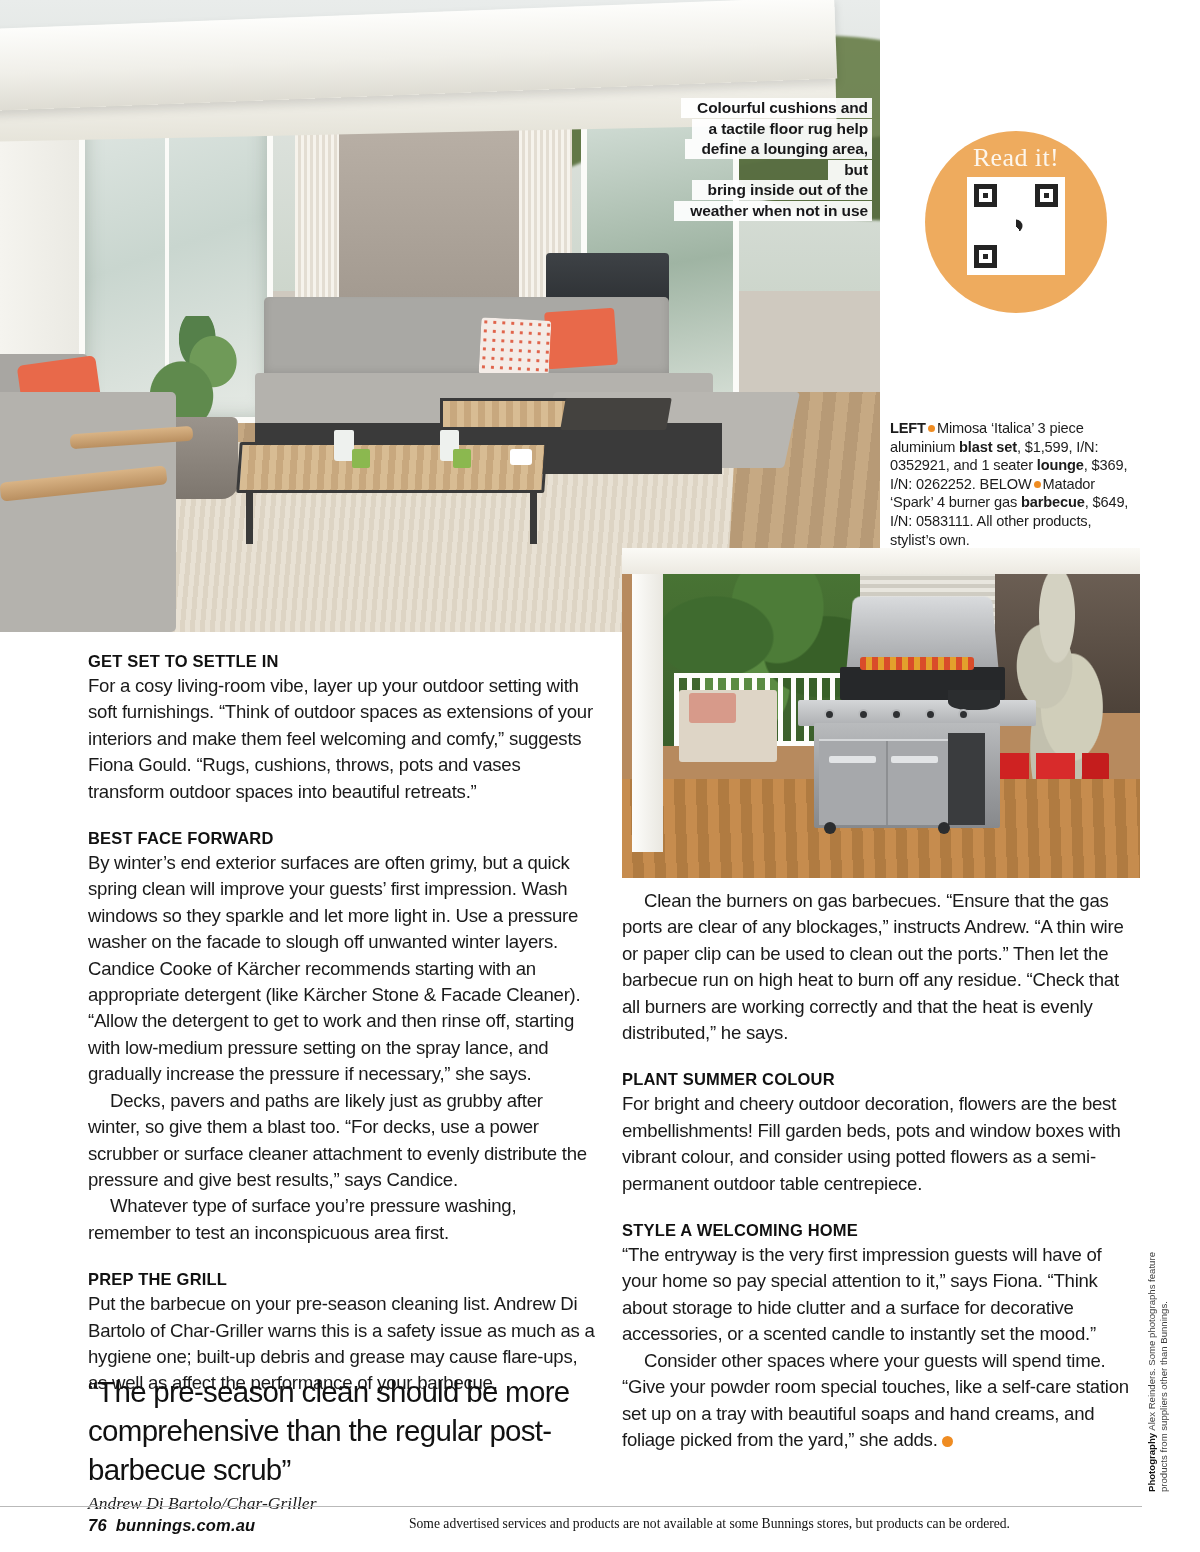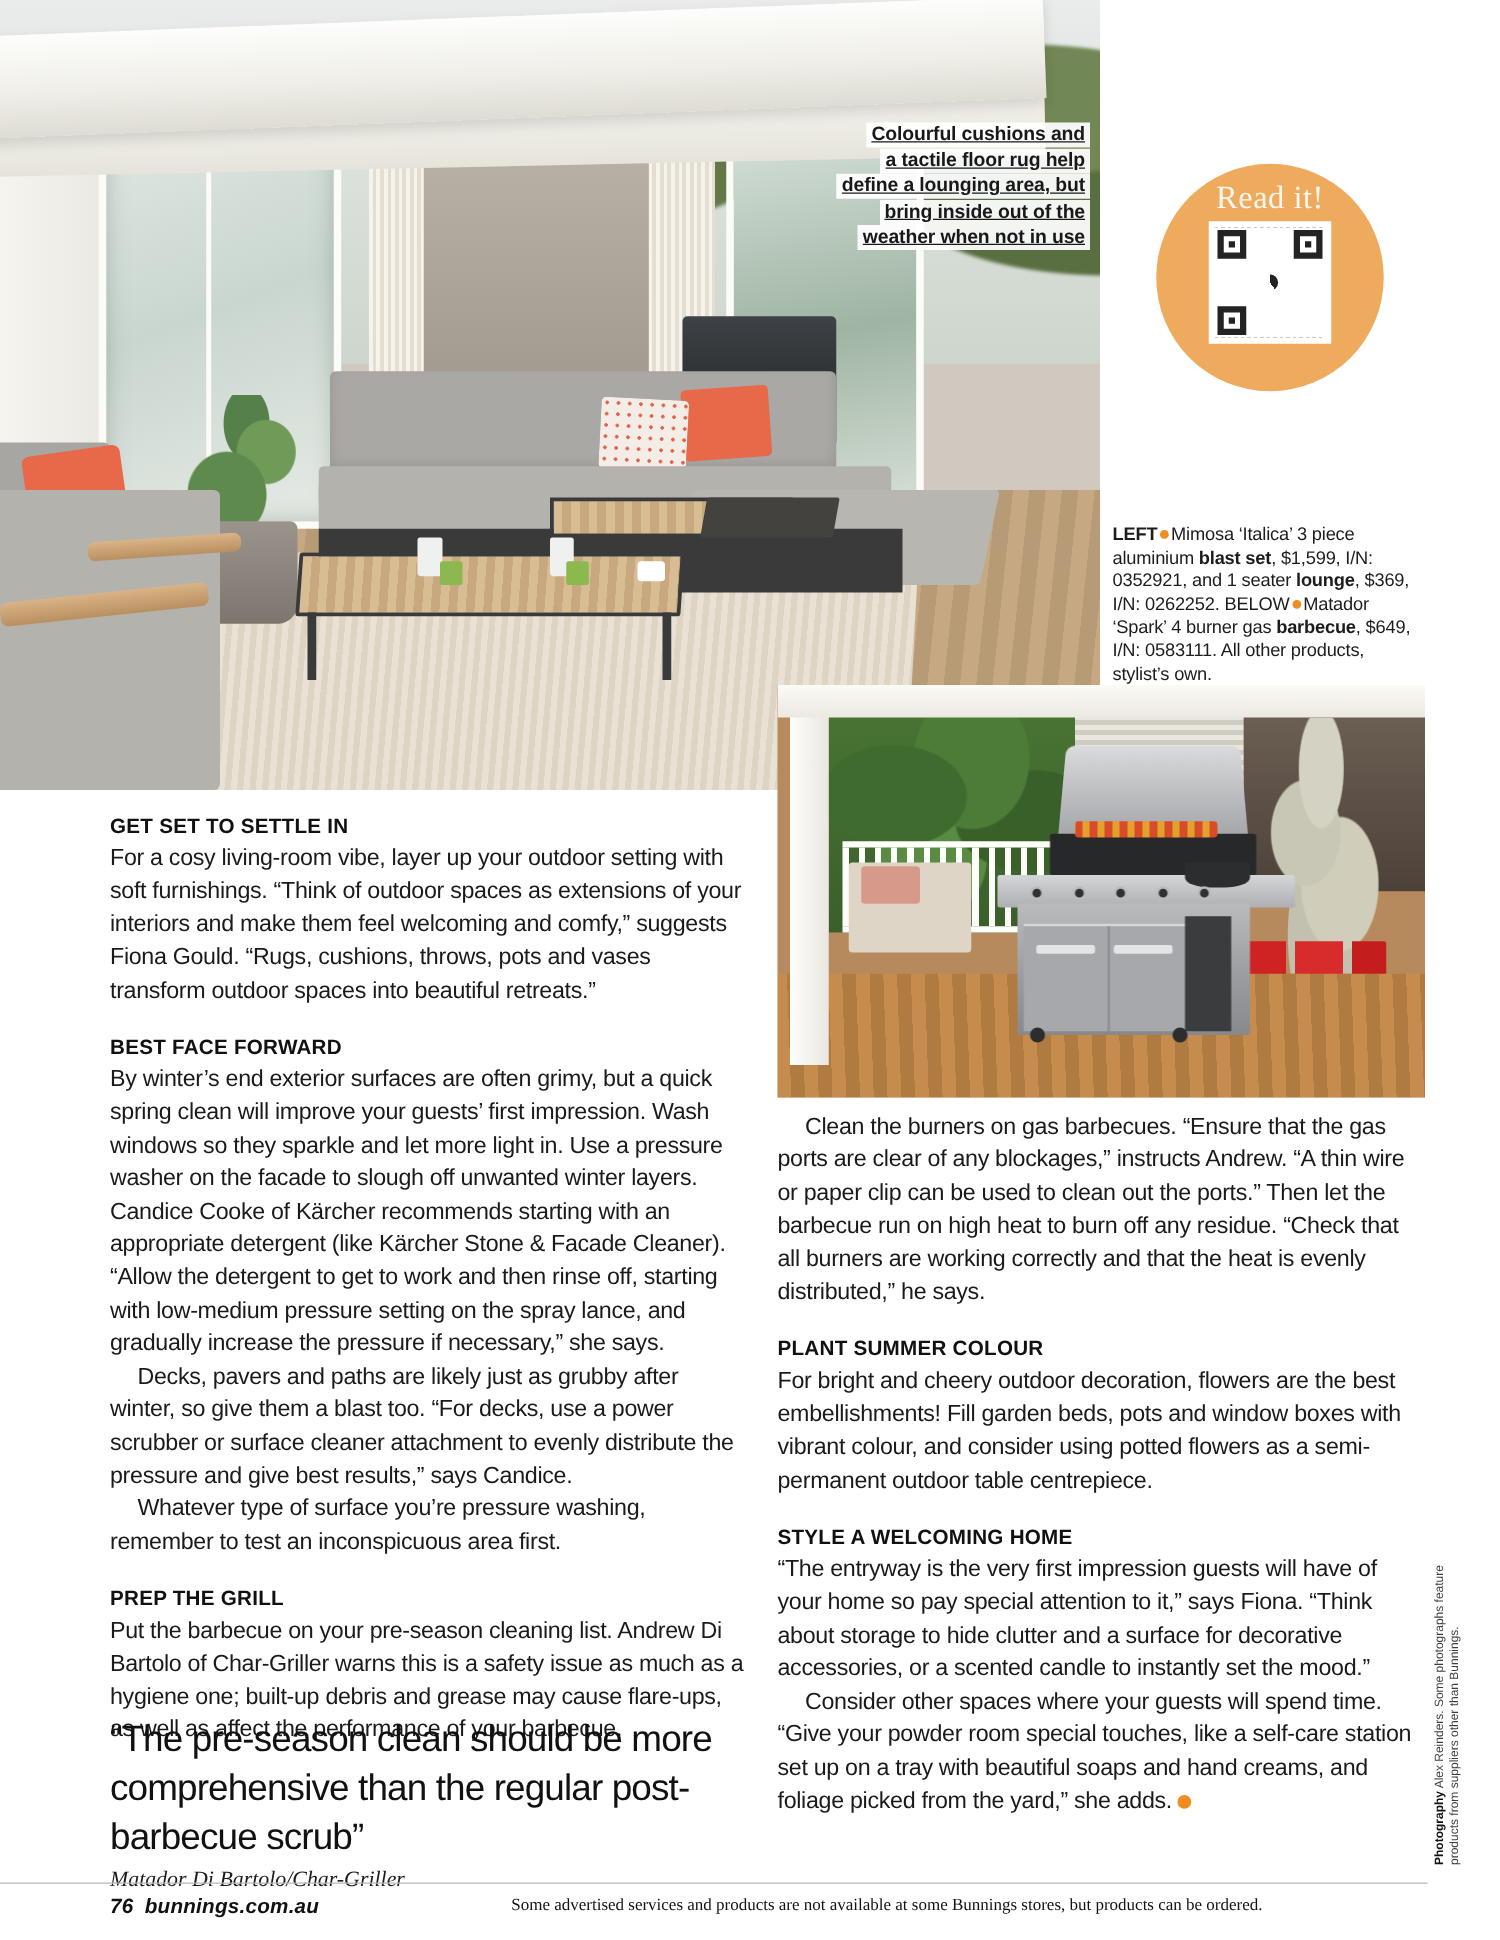--- a/index.html
+++ b/index.html
@@ -196,23 +196,22 @@
     width: 210px;
     text-align: right;
     font-size: 15.5px;
     line-height: 20.5px;
     font-weight: 600;
     color: #18181a;
     letter-spacing: -.1px;
   }
   .hero-caption span {
     background: rgba(255,255,255,.93);
-    padding: 1px 4px 2px 4px;
+    padding: 1px 4px 2px 16px;
     box-decoration-break: clone;
-    text-decoration: underline;
     -webkit-box-decoration-break: clone;
   }
 
   
   .readit-wrap{
     position:absolute; left:925px; top:131px; width:185px;
   }
   .readit-circle{
     width:182px; height:182px; border-radius:50%;
     background:#eeab5e;
@@ -583,21 +582,21 @@
 
   <div>
     <div class="sec-head">PREP THE GRILL</div>
     <p class="body-p">Put the barbecue on your pre-season cleaning list. Andrew Di Bartolo of Char-Griller warns this is a safety issue as much as a hygiene one; built-up debris and grease may cause flare-ups, as well as affect the performance of your barbecue.</p>
   </div>
 
 </div>
 
 <div class="pullquote">
   <div class="pq-text">“The pre-season clean should be more comprehensive than the regular post-barbecue scrub”</div>
-  <div class="pq-attr">Matador Di Bartolo/Char-Griller</div>
+  <div class="pq-attr">Andrew Di Bartolo/Char-Griller</div>
 </div>
 
 <div class="col-right">
 
   <p class="body-p indent">Clean the burners on gas barbecues. “Ensure that the gas ports are clear of any blockages,” instructs Andrew. “A thin wire or paper clip can be used to clean out the ports.” Then let the barbecue run on high heat to burn off any residue. “Check that all burners are working correctly and that the heat is evenly distributed,” he says.</p>
 
   <div class="gap"></div>
 
   <div>
     <div class="sec-head">PLANT SUMMER COLOUR</div>

